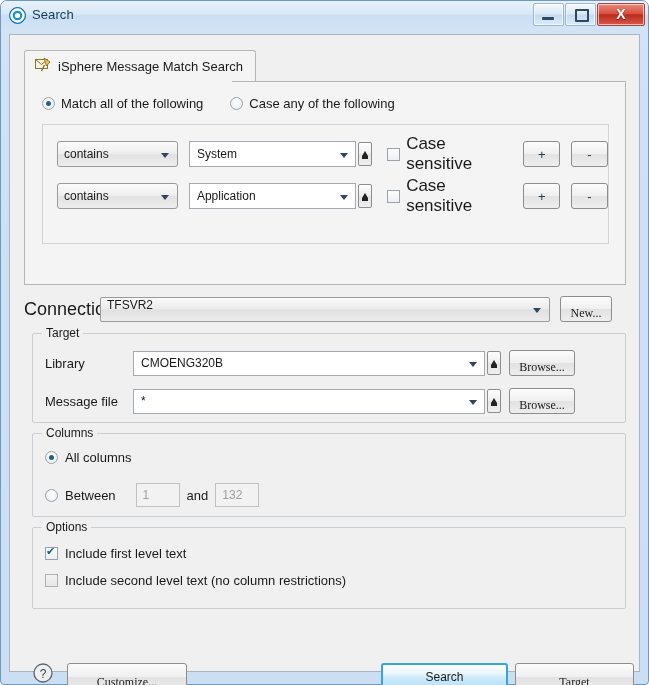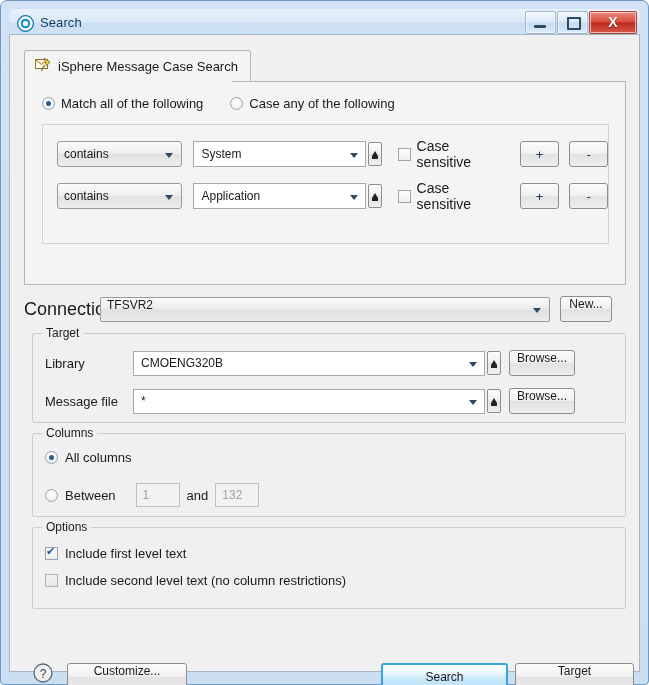--- a/index.html
+++ b/index.html
@@ -19,21 +19,21 @@
   
   .window {
     position: absolute;
     left: 0; top: 0;
     width: 649px;
     height: 685px;
     box-sizing: border-box;
     border: 1px solid #6d99c4;
     border-radius: 7px 7px 4px 4px;
     background: linear-gradient(to bottom, #d3e3f5 0%, #cfe0f3 30%, #ccdef2 100%);
-    padding: 8px;
+    padding: 0;
   }
   .titlebar {
     position: relative;
     height: 29px;
     border-radius: 6px 6px 0 0;
     background: linear-gradient(to bottom, #e9f2fb 0%, #d9e8f7 45%, #cbdff3 50%, #d2e3f5 100%);
   }
   .title-icon {
     position: absolute;
     left: 8px; top: 6px;
@@ -271,21 +271,21 @@
   }
   .cb.on::after {
     content: "✔";
     position: absolute;
     left: 0px; top: -3px;
     font-size: 11px;
     color: #1b5a9e;
     line-height: 13px;
   }
   .cb.dim { background: linear-gradient(to bottom, #f2f2f2 0%, #e7e7e7 100%); border-color: #b0b0b0; }
-  .cb-wrap { display: flex; align-items: center; gap: 6px; font-size: 14px; justify-content: flex-end; }
+  .cb-wrap { display: flex; align-items: center; gap: 6px; font-size: 17px; justify-content: flex-end; }
 
   .pm-btn {
     width: 40px; height: 26px;
     box-sizing: border-box;
     border: 1px solid #8d8d8d;
     border-radius: 3px;
     background: linear-gradient(to bottom, #fcfcfc 0%, #f0f0f0 48%, #e3e3e3 52%, #eeeeee 100%);
     display: flex; align-items: center; justify-content: center;
     font-size: 13px;
     color: #203a55;
@@ -317,23 +317,24 @@
     width: 0; height: 0;
     border-left: 4px solid transparent;
     border-right: 4px solid transparent;
     border-top: 5px solid #31465c;
   }
   .std-btn {
     box-sizing: border-box;
     border: 1px solid #8d8d8d;
     border-radius: 3px;
     background: linear-gradient(to bottom, #fcfcfc 0%, #f0f0f0 48%, #e2e2e2 52%, #ededed 100%);
-    display: flex; align-items: flex-start; justify-content: center;
+    display: flex; align-items: flex-end; justify-content: center;
     font-size: 12px;
     color: #1a1a1a;
+    font-family: Liberation Serif, serif;
   }
 
   
   .group {
     position: absolute;
     box-sizing: border-box;
     border: 1px solid #c9ced4;
     border-radius: 2px;
   }
   .group > .glabel {
@@ -463,21 +464,21 @@
     <div class="tabstrip">
       <div class="tab">
         <span>
           <svg width="16" height="16" viewBox="0 0 16 16">
             <rect x="0.5" y="2.5" width="12" height="9" fill="#fff8e1" stroke="#8a7433" stroke-width="1"></rect>
             <path d="M0.5 2.5 L6.5 7.5 L12.5 2.5" fill="none" stroke="#8a7433" stroke-width="1"></path>
             <path d="M9 1 L15 5 L11.5 9 Z" fill="#f4c542" stroke="#8a7433" stroke-width="0.9"></path>
             <path d="M9.5 8 L6.5 14" stroke="#8a7433" stroke-width="1.4" fill="none"></path>
           </svg>
         </span>
-        <span>iSphere Message Case Search</span>
+        <span>iSphere Message Match Search</span>
       </div>
     </div>
     <div class="tab-panel">
 
       <div class="radio-row">
         <span class="radio on"></span>
         <span class="radio-lbl">Match all of the following</span>
         <span class="radio r2"></span>
         <span class="radio-lbl">Case any of the following</span>
       </div>

